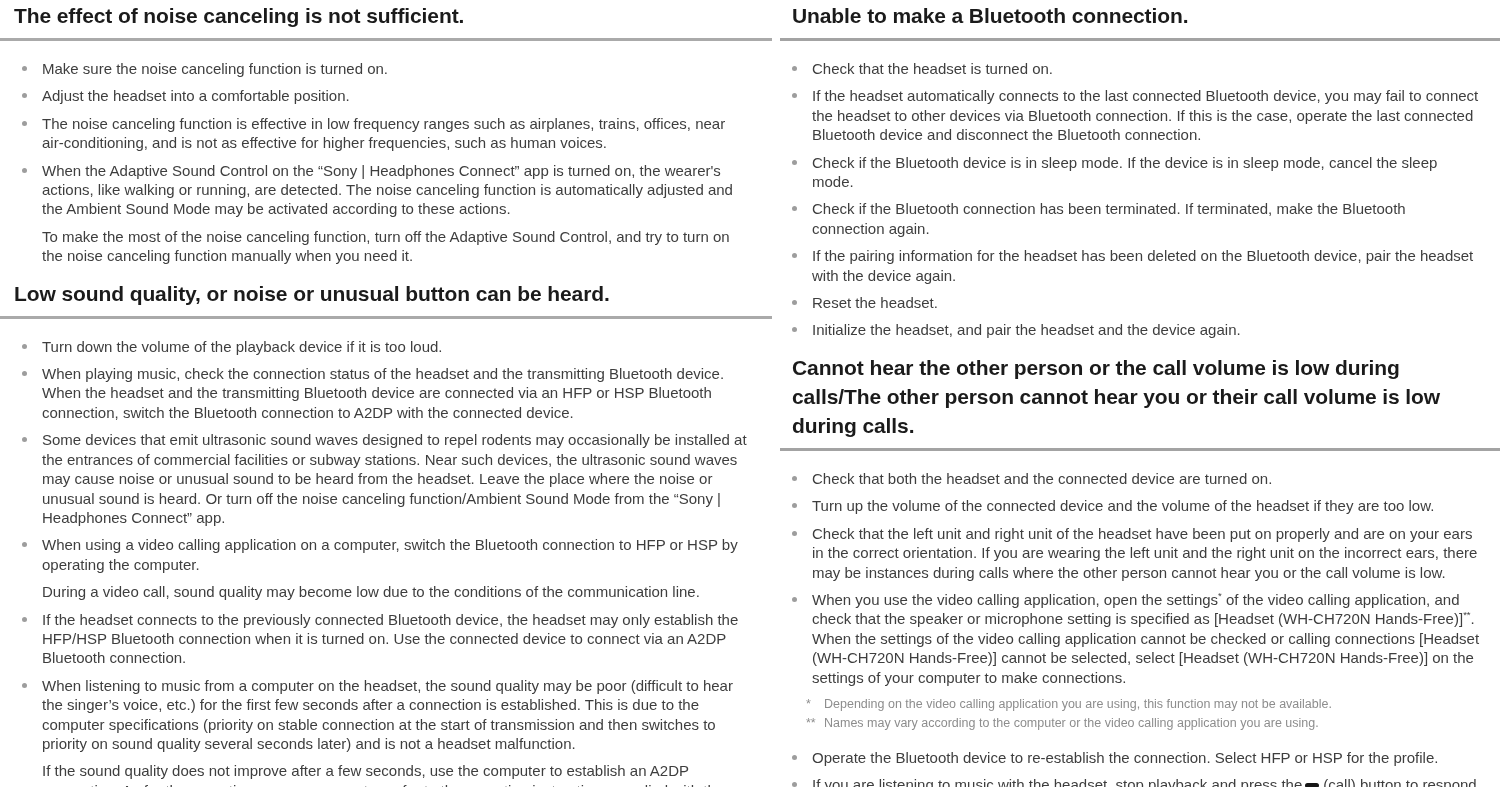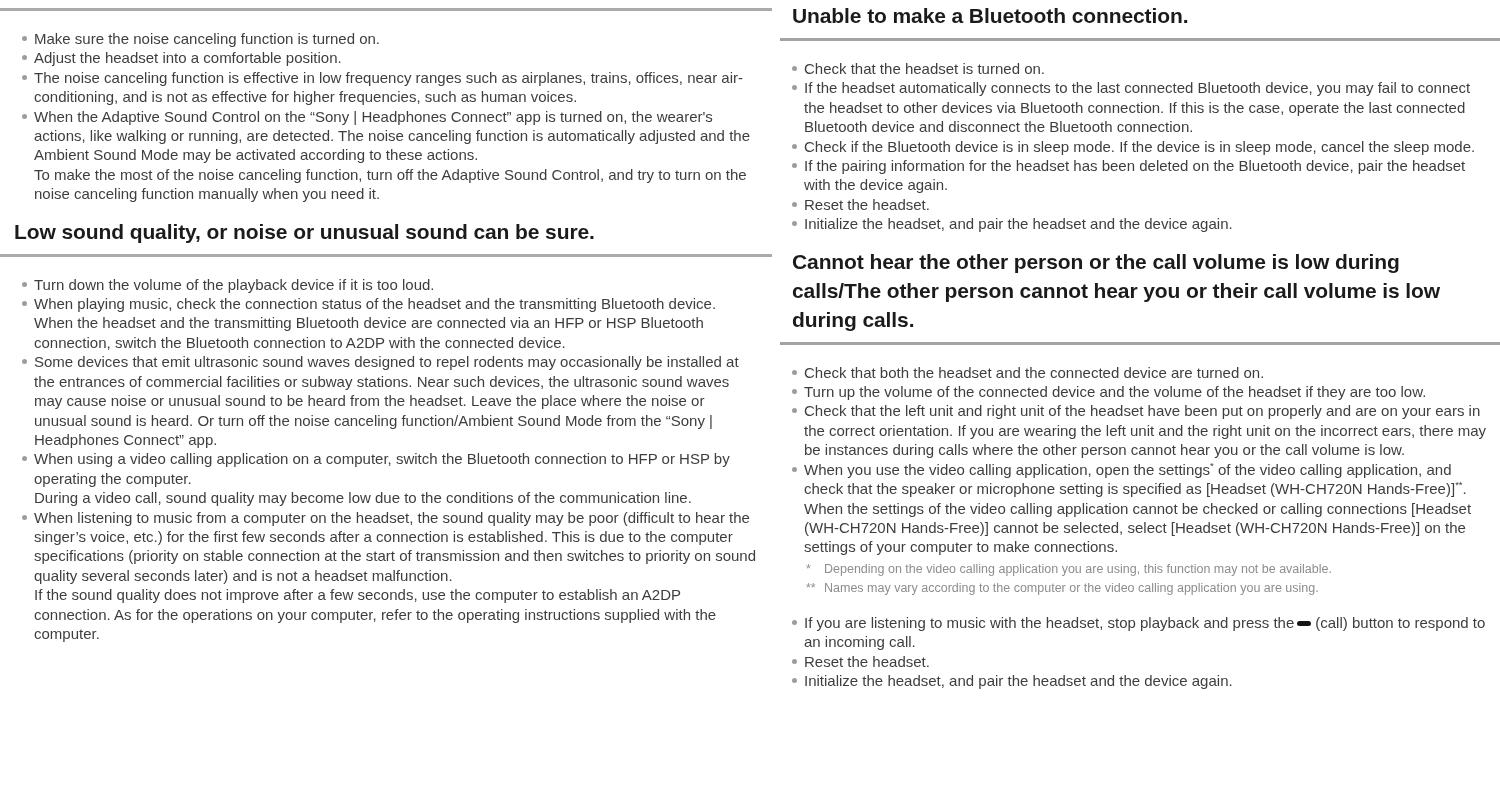--- a/index.html
+++ b/index.html
@@ -16,37 +16,38 @@
     letter-spacing:-0.1px;
   }
   .col-right h2.sec-title{padding-left:12px;}
   .rule{height:3px;background:#aaaaaa;margin-top:8px;}
   .col-right .rule{background:#a3a3a3;}
 
   ul.bullets{list-style:none;margin:18px 0 10px 0;padding:0 14px 0 22px;}
   .col-right ul.bullets{padding:0 10px 0 12px;}
   ul.bullets li{position:relative;padding-left:12px;margin:0;}
   .dot{position:absolute;left:0;top:7px;width:5px;height:5px;border-radius:50%;background:#9d9d9d;}
-  ul.bullets p{margin:0;font-size:15px;line-height:19.4px;color:#3e3e3e;}
+  ul.bullets p{margin:8px;font-size:15px;line-height:19.4px;color:#3e3e3e;}
 
   sup.fnmark{font-size:9.5px;line-height:0;vertical-align:super;color:#3e3e3e;}
 
   .footnotes{margin:3px 0 14px 0;}
   .fn-row{display:flex;font-size:12.5px;line-height:19.5px;color:#8d8d8d;}
   .fn-mark{flex:none;width:20px;padding-left:2px;box-sizing:border-box;}
   .fn-text{flex:1;}
 
   .call-icon{display:inline-block;width:14px;height:5px;background:#161616;border-radius:2.5px;vertical-align:2px;margin:0 4px 0 3px;}
 </style>
 </head>
 <body>
 
 <div class="page">
   <div class="col col-left">
       <section>
+        <h2 class="sec-title">The effect of noise canceling is not sufficient.</h2>
         <div class="rule"></div>
         <ul class="bullets">
           <li>
             <span class="dot"></span>
             <p>Make sure the noise canceling function is turned on.</p>
           </li>
           <li>
             <span class="dot"></span>
             <p>Adjust the headset into a comfortable position.</p>
           </li>
@@ -55,39 +56,43 @@
             <p>The noise canceling function is effective in low frequency ranges such as airplanes, trains, offices, near air-conditioning, and is not as effective for higher frequencies, such as human voices.</p>
           </li>
           <li>
             <span class="dot"></span>
             <p>When the Adaptive Sound Control on the “Sony | Headphones Connect” app is turned on, the wearer's actions, like walking or running, are detected. The noise canceling function is automatically adjusted and the Ambient Sound Mode may be activated according to these actions.</p>
             <p>To make the most of the noise canceling function, turn off the Adaptive Sound Control, and try to turn on the noise canceling function manually when you need it.</p>
           </li>
         </ul>
       </section>
       <section>
-        <h2 class="sec-title">Low sound quality, or noise or unusual sound can be sure.</h2>
+        <h2 class="sec-title">Low sound quality, or noise or unusual button can be heard.</h2>
         <div class="rule"></div>
         <ul class="bullets">
           <li>
             <span class="dot"></span>
             <p>Turn down the volume of the playback device if it is too loud.</p>
           </li>
           <li>
             <span class="dot"></span>
             <p>When playing music, check the connection status of the headset and the transmitting Bluetooth device. When the headset and the transmitting Bluetooth device are connected via an HFP or HSP Bluetooth connection, switch the Bluetooth connection to A2DP with the connected device.</p>
           </li>
           <li>
             <span class="dot"></span>
             <p>Some devices that emit ultrasonic sound waves designed to repel rodents may occasionally be installed at the entrances of commercial facilities or subway stations. Near such devices, the ultrasonic sound waves may cause noise or unusual sound to be heard from the headset. Leave the place where the noise or unusual sound is heard. Or turn off the noise canceling function/Ambient Sound Mode from the “Sony | Headphones Connect” app.</p>
           </li>
           <li>
             <span class="dot"></span>
             <p>When using a video calling application on a computer, switch the Bluetooth connection to HFP or HSP by operating the computer.</p>
             <p>During a video call, sound quality may become low due to the conditions of the communication line.</p>
+          </li>
+          <li>
+            <span class="dot"></span>
+            <p>If the headset connects to the previously connected Bluetooth device, the headset may only establish the HFP/HSP Bluetooth connection when it is turned on. Use the connected device to connect via an A2DP Bluetooth connection.</p>
           </li>
           <li>
             <span class="dot"></span>
             <p>When listening to music from a computer on the headset, the sound quality may be poor (difficult to hear the singer’s voice, etc.) for the first few seconds after a connection is established. This is due to the computer specifications (priority on stable connection at the start of transmission and then switches to priority on sound quality several seconds later) and is not a headset malfunction.</p>
             <p>If the sound quality does not improve after a few seconds, use the computer to establish an A2DP connection. As for the operations on your computer, refer to the operating instructions supplied with the computer.</p>
           </li>
         </ul>
       </section>
     </div>
   <div class="col col-right">
@@ -99,20 +104,24 @@
             <span class="dot"></span>
             <p>Check that the headset is turned on.</p>
           </li>
           <li>
             <span class="dot"></span>
             <p>If the headset automatically connects to the last connected Bluetooth device, you may fail to connect the headset to other devices via Bluetooth connection. If this is the case, operate the last connected Bluetooth device and disconnect the Bluetooth connection.</p>
           </li>
           <li>
             <span class="dot"></span>
             <p>Check if the Bluetooth device is in sleep mode. If the device is in sleep mode, cancel the sleep mode.</p>
+          </li>
+          <li>
+            <span class="dot"></span>
+            <p>Check if the Bluetooth connection has been terminated. If terminated, make the Bluetooth connection again.</p>
           </li>
           <li>
             <span class="dot"></span>
             <p>If the pairing information for the headset has been deleted on the Bluetooth device, pair the headset with the device again.</p>
           </li>
           <li>
             <span class="dot"></span>
             <p>Reset the headset.</p>
           </li>
           <li>
@@ -146,20 +155,24 @@
                 <span class="fn-text">Depending on the video calling application you are using, this function may not be available.</span>
               </div>
               <div class="fn-row">
                 <span class="fn-mark">**</span>
                 <span class="fn-text">Names may vary according to the computer or the video calling application you are using.</span>
               </div>
             </div>
           </li>
           <li>
             <span class="dot"></span>
+            <p>Operate the Bluetooth device to re-establish the connection. Select HFP or HSP for the profile.</p>
+          </li>
+          <li>
+            <span class="dot"></span>
             <p>If you are listening to music with the headset, stop playback and press the<span class="call-icon"></span>(call) button to respond to an incoming call.</p>
           </li>
           <li>
             <span class="dot"></span>
             <p>Reset the headset.</p>
           </li>
           <li>
             <span class="dot"></span>
             <p>Initialize the headset, and pair the headset and the device again.</p>
           </li>

